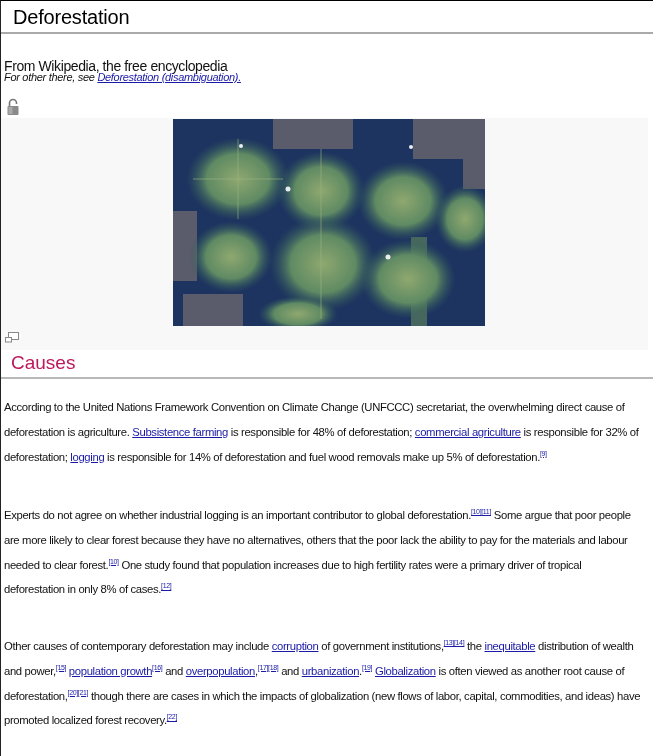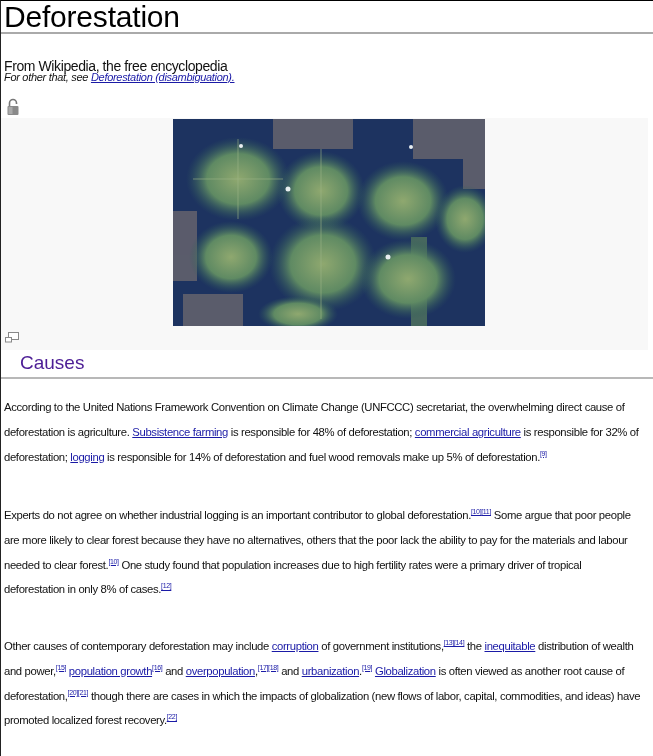--- a/index.html
+++ b/index.html
@@ -2,46 +2,46 @@
 <html><head>
 <meta charset="utf-8">
 <style>
   html, body { margin: 0; padding: 0; }
   body {
     width: 653px; height: 756px; overflow: hidden; background: #ffffff;
     font-family: "Liberation Sans", sans-serif; color: #111;
     position: relative; border-top: 1px solid #000; border-left: 1px solid #222; box-sizing: border-box;
   }
   .title {
-    position: absolute; left: 3px; top: 0px; font-size: 30px; line-height: 32px;
+    position: absolute; left: 12px; top: 0px; font-size: 20px; line-height: 32px;
     font-weight: normal; margin: 0; color: #000; letter-spacing: -0.2px;
   }
   .title-rule { position: absolute; left: 0; top: 31px; width: 653px; height: 2px; background: #aaa; }
   .tagline { position: absolute; left: 3px; top: 57px; font-size: 14px; line-height: 16px; letter-spacing: -0.4px; }
   .hatnote { position: absolute; left: 3px; top: 68px; font-size: 11px; line-height: 16px; font-style: italic; letter-spacing: -0.3px; }
   a { color: #1a1aa6; }
   .lock { position: absolute; left: 5px; top: 97px; width: 14px; height: 18px; }
   .figure-bg { position: absolute; left: 0; top: 117px; width: 647px; height: 232px; background: #f8f8f8; }
   .photo { position: absolute; left: 172px; top: 118px; width: 312px; height: 207px; overflow: hidden; }
   .enlarge { position: absolute; left: 3px; top: 330px; width: 16px; height: 12px; }
-  .h2 { position: absolute; left: 19px; top: 350px; font-size: 19px; line-height: 24px; font-weight: normal; margin: 0; color: #4c1d95; }
+  .h2 { position: absolute; left: 10px; top: 350px; font-size: 19px; line-height: 24px; font-weight: normal; margin: 0; color: #be185d; }
   .h2-rule { position: absolute; left: 0; top: 376px; width: 653px; height: 2px; background: #b8b8b8; }
   .para { position: absolute; left: 3px; width: 640px; font-size: 11.3px; line-height: 24.8px; letter-spacing: -0.35px; color: #111; margin: 0; }
   sup { font-size: 7px; line-height: 0; vertical-align: super; }
   sup a { color: #1a1aa6; }
 </style>
 </head>
 <body>
 
 <h1 class="title">Deforestation</h1>
 <div class="title-rule"></div>
 
 <div class="tagline">From Wikipedia, the free encyclopedia</div>
 
-<div class="hatnote"><span>For other that, see </span><a href="#">Deforestation (disambiguation).</a></div>
+<div class="hatnote"><span>For other there, see </span><a href="#">Deforestation (disambiguation).</a></div>
 
 <svg class="lock" viewBox="0 0 14 18">
   <path d="M3.5 8 V5 a3.5 3.5 0 0 1 7 0 V6" fill="none" stroke="#777" stroke-width="1.6"></path>
   <rect x="1.5" y="8" width="11" height="9" rx="1" fill="#8a8a8a"></rect>
   <rect x="2.5" y="9" width="4" height="7" fill="#aaa"></rect>
 </svg>
 
 <div class="figure-bg"></div>
 <div class="photo">
   <svg width="312" height="207" viewBox="0 0 312 207">

